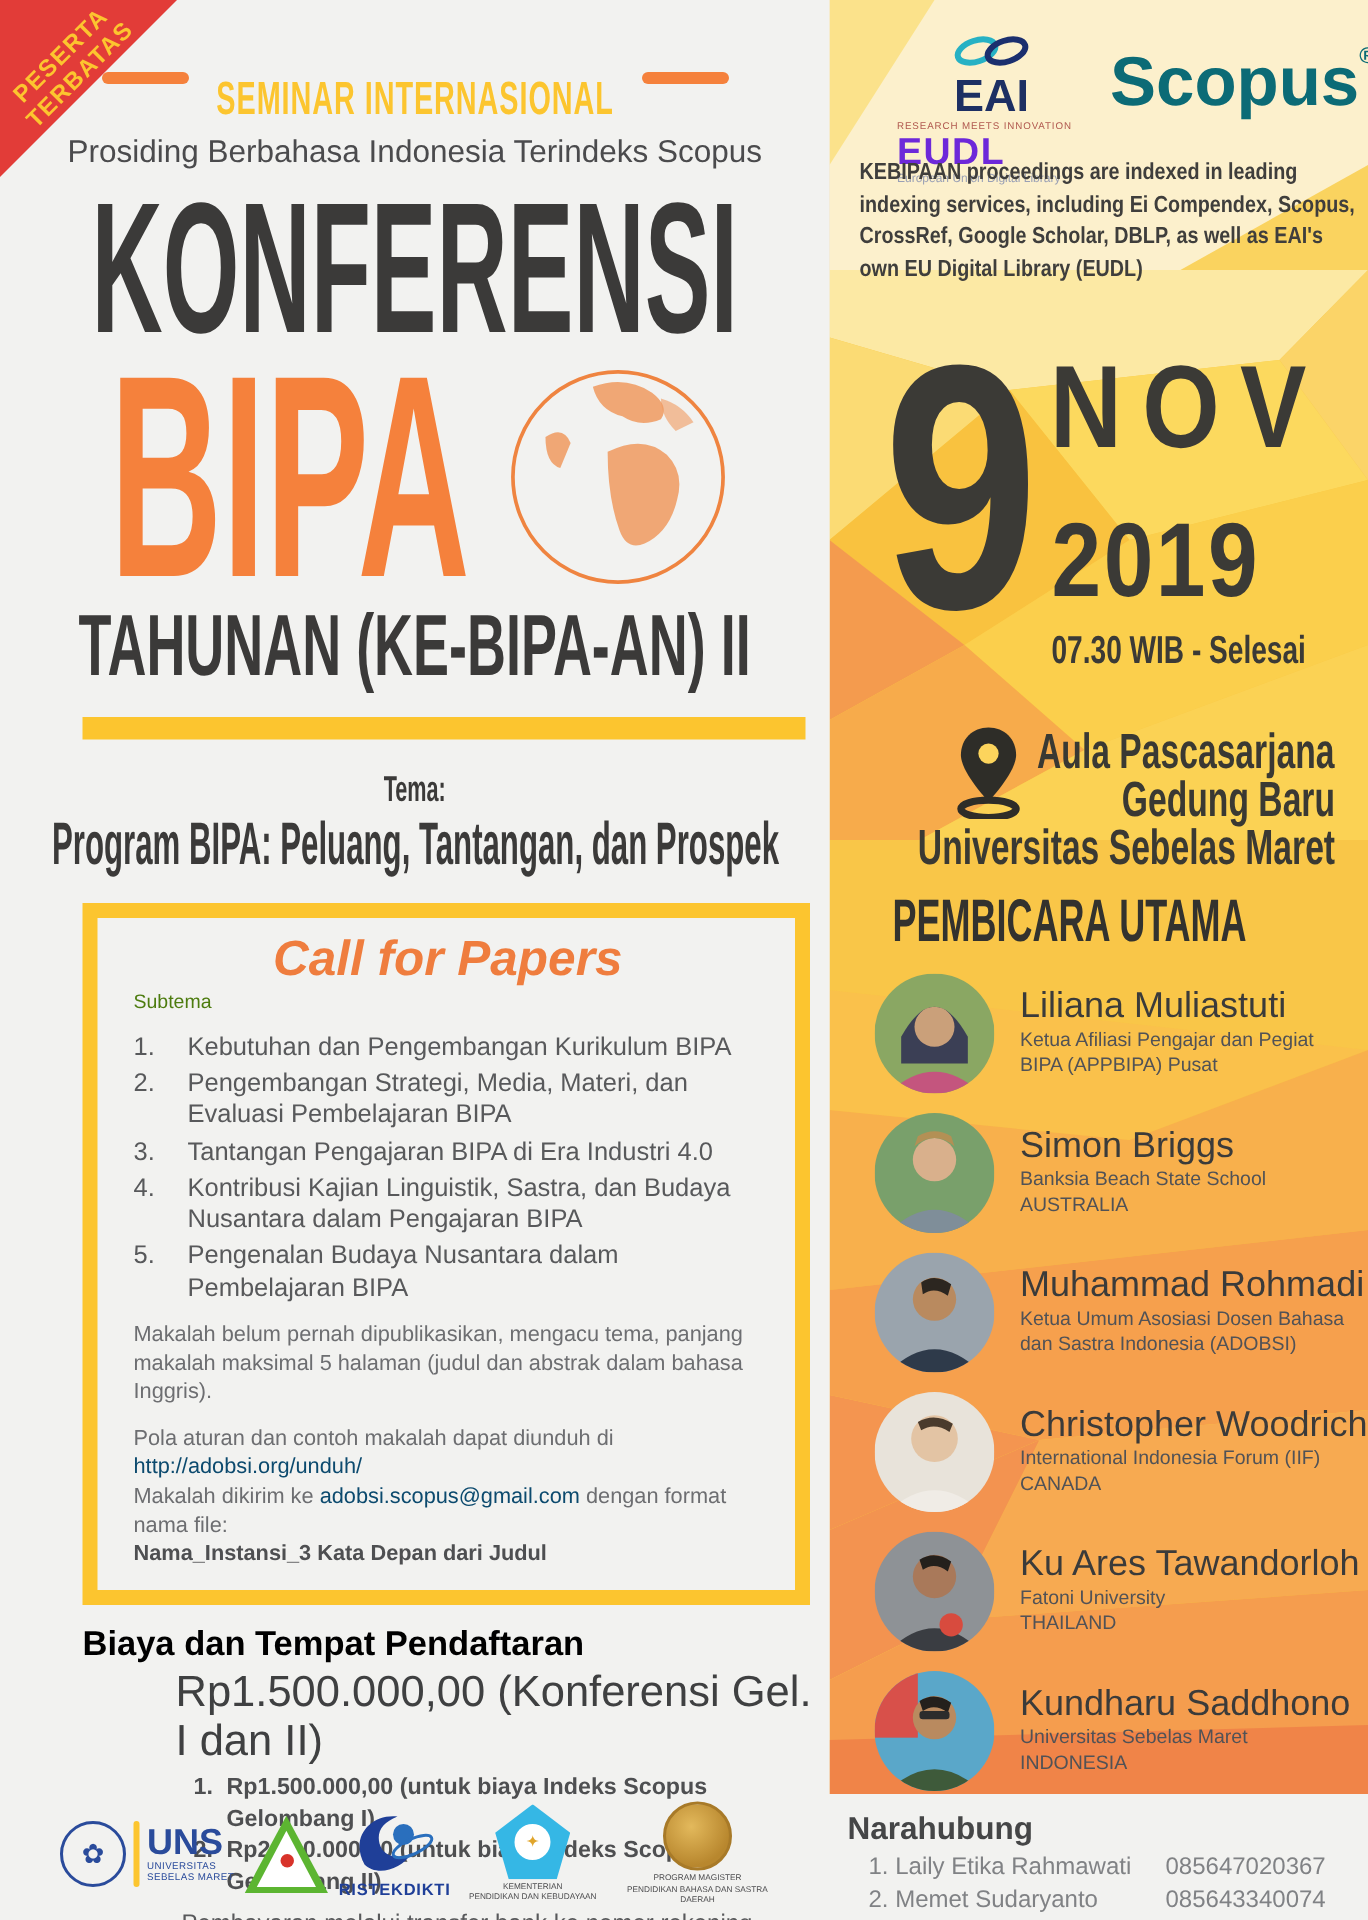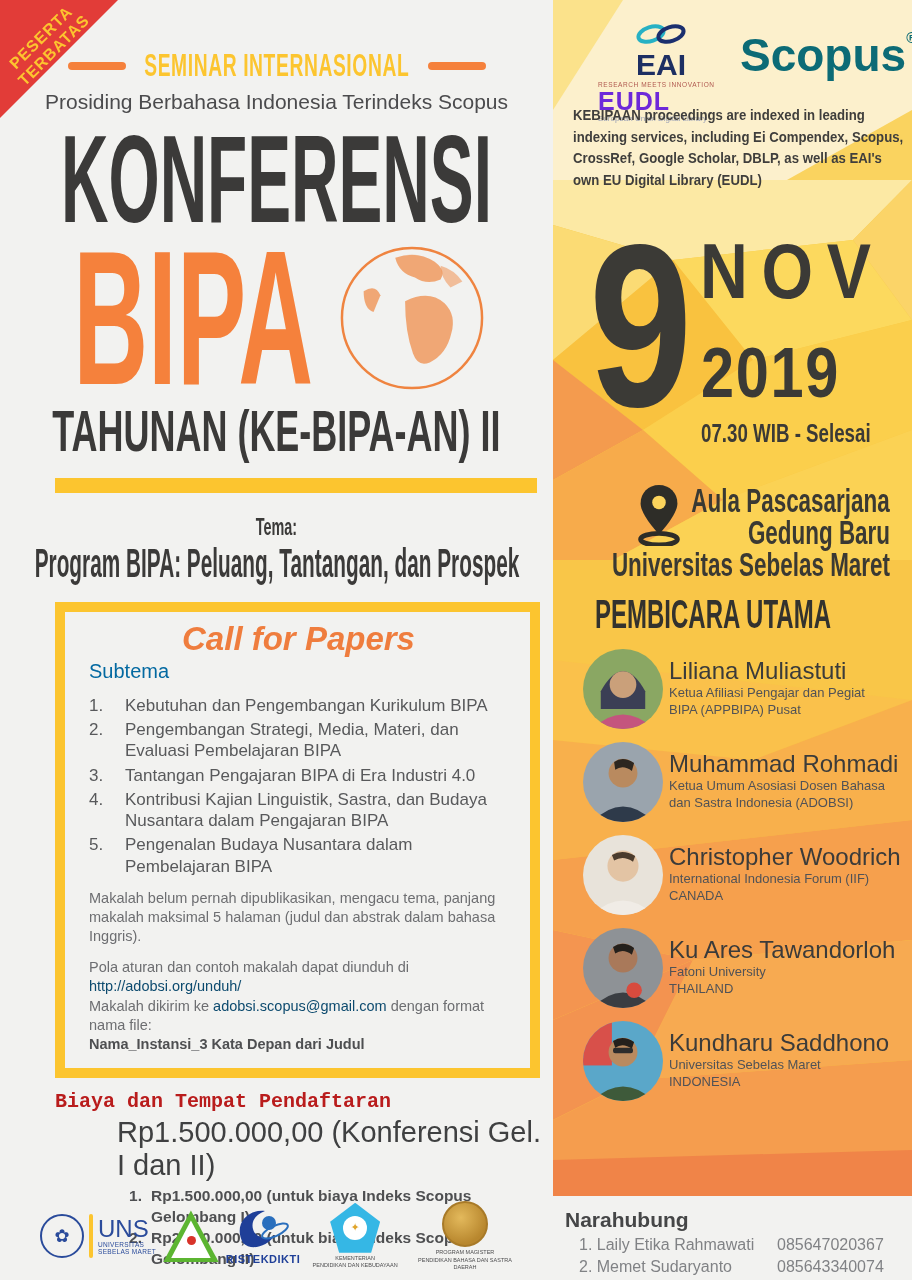--- a/index.html
+++ b/index.html
@@ -12,21 +12,21 @@
 
   
   .left { position:absolute; left:0; top:0; width:553px; height:1280px; }
 
   .ribbon { position:absolute; left:0; top:0; width:118px; height:118px;
             background:#e23c38; clip-path:polygon(0 0,100% 0,0 100%); z-index:5; }
   .ribbon-text { position:absolute; left:-12px; top:26px; width:120px; text-align:center;
                  transform:rotate(-45deg); color:#fcc52f; font-weight:700; font-size:16px;
                  line-height:1.15; letter-spacing:1px; }
 
-  .kicker-row { margin-top:48px; display:flex; justify-content:center; align-items:center; gap:20px; }
+  .kicker-row { margin-top:48px; display:flex; justify-content:center; align-items:flex-start; gap:20px; }
   .dash { width:58px; height:8px; background:#f5813c; border-radius:4px; }
   .kicker-wrap { width:262px; display:flex; justify-content:center; overflow:visible; }
   .kicker-text { font-size:31px; color:#fcc52f; letter-spacing:1px; transform:scaleX(.62); }
   .subtitle { margin-top:6px; text-align:center; font-size:21px; color:#4b4b4d; }
 
   .t1 span { font-size:124px; line-height:.92; color:#3b3a39; transform:scaleX(.53); }
   .t1 { margin-top:8px; }
   .t2row { margin-top:-4px; display:flex; justify-content:center; align-items:center; gap:18px; }
   .t2wrap { width:252px; display:flex; justify-content:center; }
   .t2 { font-size:192px; line-height:.9; color:#f5813c; transform:scaleX(.54); }
@@ -34,43 +34,43 @@
   .t3 { margin-top:-8px; }
   .t3 span { font-size:58px; color:#3b3a39; transform:scaleX(.62); }
   .ybar { margin:14px auto 0 55px; width:482px; height:15px; background:#fcc52f; }
 
   .tema-label { margin-top:20px; }
   .tema-label span { font-size:24px; color:#3b3a39; transform:scaleX(.6); }
   .tema-text span { font-size:40px; color:#3b3a39; transform:scaleX(.52); }
 
   .cfp-box { margin:16px 13px 0 55px; border:10px solid #fcc52f; padding:8px 22px 14px 24px; }
   .cfp-title { text-align:center; font-size:33px; font-weight:700; font-style:italic; color:#ef7d3e; }
-  .cfp-sub { margin-top:2px; font-size:20px; color:#0369a1; }
+  .cfp-sub { margin-top:2px; font-size:13px; color:#4d7c0f; }
   .cfp-list { list-style:none; counter-reset:it; margin-top:12px; }
   .cfp-list li { display:flex; font-size:17px; color:#58595b; line-height:1.25; margin-bottom:3px; }
   .cfp-list li::before { counter-increment:it; content:counter(it) "."; flex:0 0 36px; }
   .note { margin-top:12px; font-size:14.5px; line-height:1.32; color:#6d6e71; }
   .note a { color:#0c4a6e; text-decoration:none; }
   .note b { color:#4e4f51; }
 
   .biaya { margin:12px 0 0 55px; }
-  .biaya-h { font-size:20px; font-weight:700; color:#b91c1c;font-family:Liberation Mono, monospace; }
+  .biaya-h { font-size:23px; font-weight:700; color:#000000; }
   .price { margin:3px 0 0 62px; font-size:29px; color:#3f4041; }
   .biaya-list { list-style:none; counter-reset:bi; margin:4px 0 0 74px; }
   .biaya-list li { display:flex; font-size:15.5px; font-weight:700; color:#4e4f51; line-height:1.35; }
   .biaya-list li::before { counter-increment:bi; content:counter(bi) "."; flex:0 0 22px; }
   .pay { margin:7px 0 0 66px; font-size:16px; color:#58595b; line-height:1.3; }
 
   .logos { position:absolute; left:40px; bottom:8px; width:480px; display:flex;
            align-items:center; justify-content:space-between; }
   .uns-lockup { display:flex; align-items:center; gap:5px; }
   .uns-circle { width:44px; height:44px; border:2px solid #2a4b9b; border-radius:50%;
                 display:flex; align-items:center; justify-content:center; color:#2a4b9b; font-size:18px; }
   .uns-bar { width:4px; height:44px; background:#fcc52f; border-radius:2px; }
-  .uns-abbr { font-size:24px; font-weight:400; color:#2a4b9b; line-height:1; }
+  .uns-abbr { font-size:24px; font-weight:700; color:#2a4b9b; line-height:1; }
   .uns-cap { font-size:6.5px; color:#2a4b9b; letter-spacing:.3px; }
   .adobsi { position:relative; width:56px; height:52px; }
   .adobsi .tri { position:absolute; inset:0; background:#5cb531; clip-path:polygon(50% 0,100% 100%,0 100%); }
   .adobsi .tri2 { position:absolute; left:8px; top:10px; width:40px; height:38px; background:#ffffff;
                   clip-path:polygon(50% 0,100% 100%,0 100%); }
   .adobsi .dot { position:absolute; left:24px; top:26px; width:9px; height:9px; background:#d8332a; border-radius:50%; }
   .ristek { text-align:center; }
   .ristek-cap { font-size:11px; font-weight:700; color:#1f3f98; letter-spacing:.5px; }
   .kemdik { text-align:center; width:96px; }
   .shield { margin:0 auto; width:50px; height:50px; background:#35b7e5;
@@ -114,21 +114,21 @@
   .venue-line { position:absolute; right:22px; white-space:nowrap; }
   .venue-line span { font-size:33px; line-height:1; color:#3a3933; transform-origin:right center; transform:scaleX(.68); }
   .v1 { top:484px; } .v2 { top:516px; } .v3 { top:548px; }
 
   .speakers-h { position:absolute; left:42px; top:592px; white-space:nowrap; }
   .speakers-h span { font-size:40px; color:#33322e; transform-origin:left center; transform:scaleX(.6); }
 
   .speakers { position:absolute; left:30px; top:642px; right:4px; }
   .speaker { height:93px; display:flex; align-items:center; }
   .avatar { width:80px; height:80px; flex:0 0 80px; }
-  .sp-text { margin-left:6px; }
+  .sp-text { margin-left:17px; }
   .sp-name { font-size:24px; color:#3b3b3a; line-height:1.1; white-space:nowrap; }
   .sp-org { font-size:13px; color:#515256; line-height:1.3; max-width:225px; }
 
   .narahubung { position:absolute; left:553px; top:1196px; width:359px; height:104px; padding:12px 0 0 12px; }
   .nara-h { font-size:21px; font-weight:700; color:#454647; }
   .nara-row { display:flex; margin-left:14px; margin-top:4px; }
   .nara-name { width:198px; font-size:16px; color:#808285; }
   .nara-phone { font-size:16px; color:#808285; }
 </style>
 </head>
@@ -352,20 +352,40 @@
             <path d="M8,72 Q36,46 64,72 Z" fill="#c4557e"></path>
           </g>
         </svg>
         <div class="sp-text">
           <div class="sp-name">Liliana Muliastuti</div>
           <div class="sp-org">Ketua Afiliasi Pengajar dan Pegiat BIPA (APPBIPA) Pusat</div>
           <div class="sp-org"></div>
         </div>
       </div>
 
+      <div class="speaker">
+        <svg class="avatar" viewBox="0 0 72 72">
+          <defs>
+              <clipPath id="cB">
+                <circle cx="36" cy="36" r="36"></circle>
+              </clipPath>
+            </defs>
+          <g clip-path="url(#cB)">
+            <rect width="72" height="72" fill="#79a06b"></rect>
+            <circle cx="36" cy="28" r="13" fill="#d9b08c"></circle>
+            <path d="M24,20 Q36,10 48,20 L46,14 Q36,8 26,14 Z" fill="#b39055"></path>
+            <path d="M8,72 Q36,44 64,72 Z" fill="#7f8e99"></path>
+          </g>
+        </svg>
+        <div class="sp-text">
+          <div class="sp-name">Simon Briggs</div>
+          <div class="sp-org">Banksia Beach State School</div>
+          <div class="sp-org">AUSTRALIA</div>
+        </div>
+      </div>
 
       <div class="speaker">
         <svg class="avatar" viewBox="0 0 72 72">
           <defs>
               <clipPath id="cC">
                 <circle cx="36" cy="36" r="36"></circle>
               </clipPath>
             </defs>
           <g clip-path="url(#cC)">
             <rect width="72" height="72" fill="#9aa4ad"></rect>

